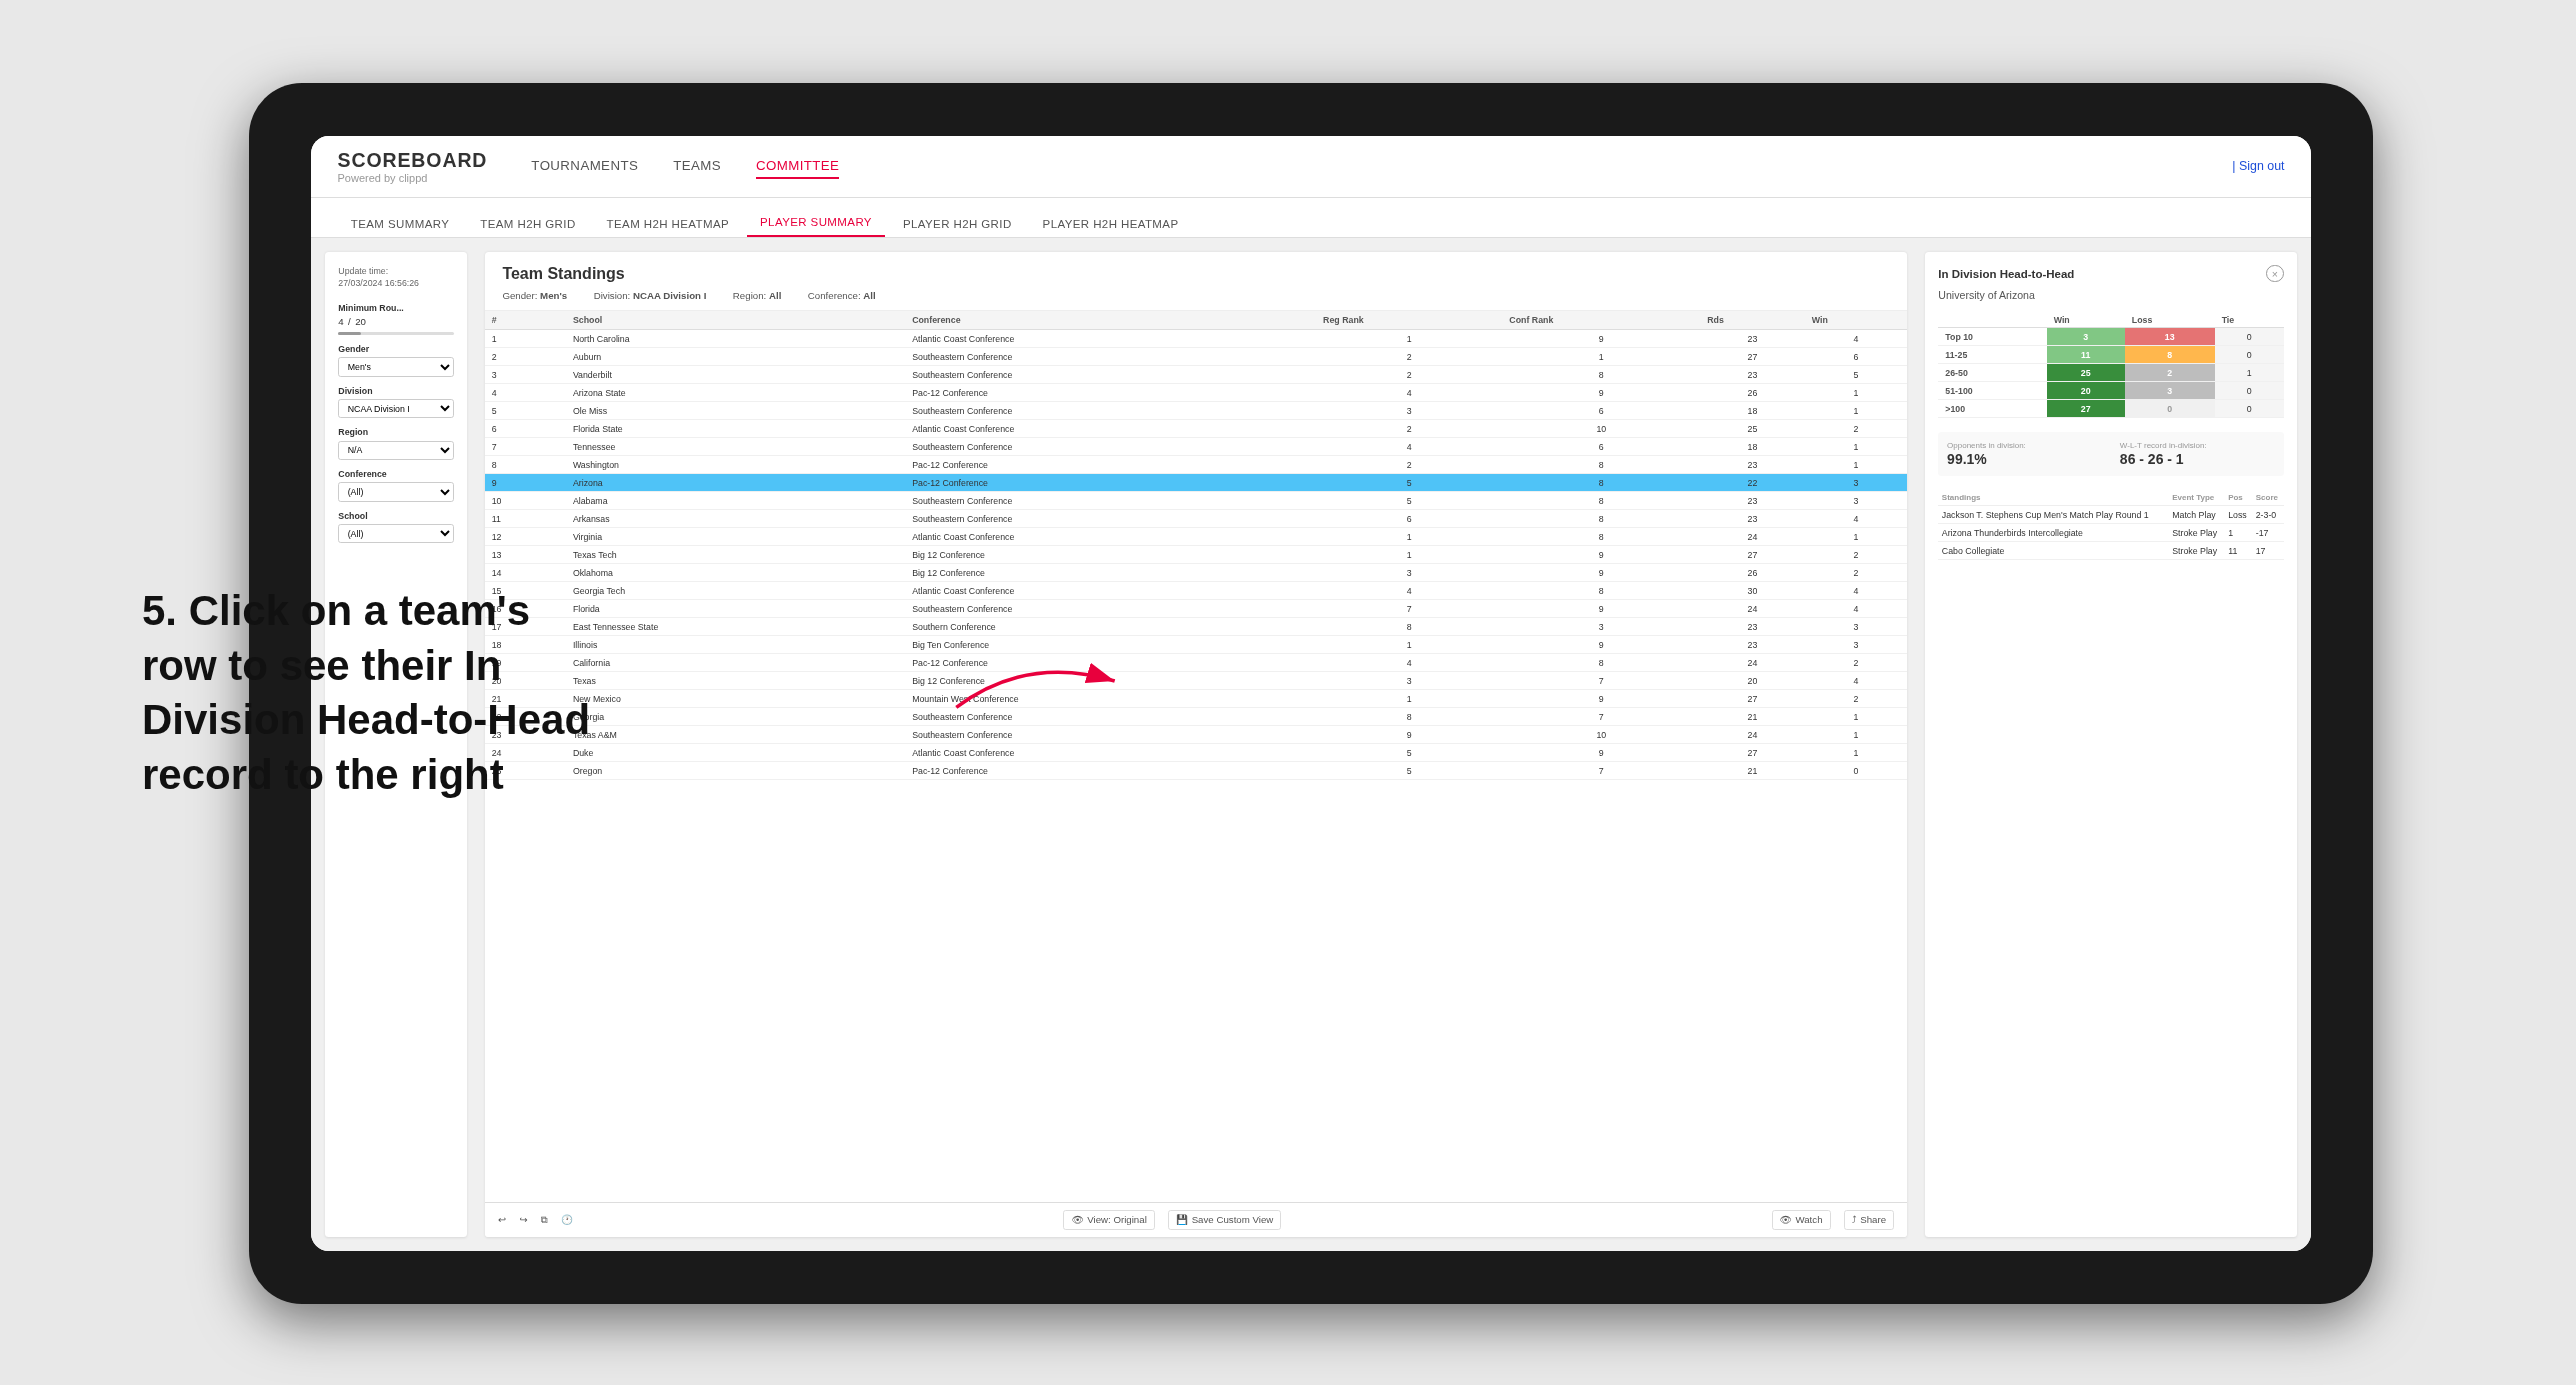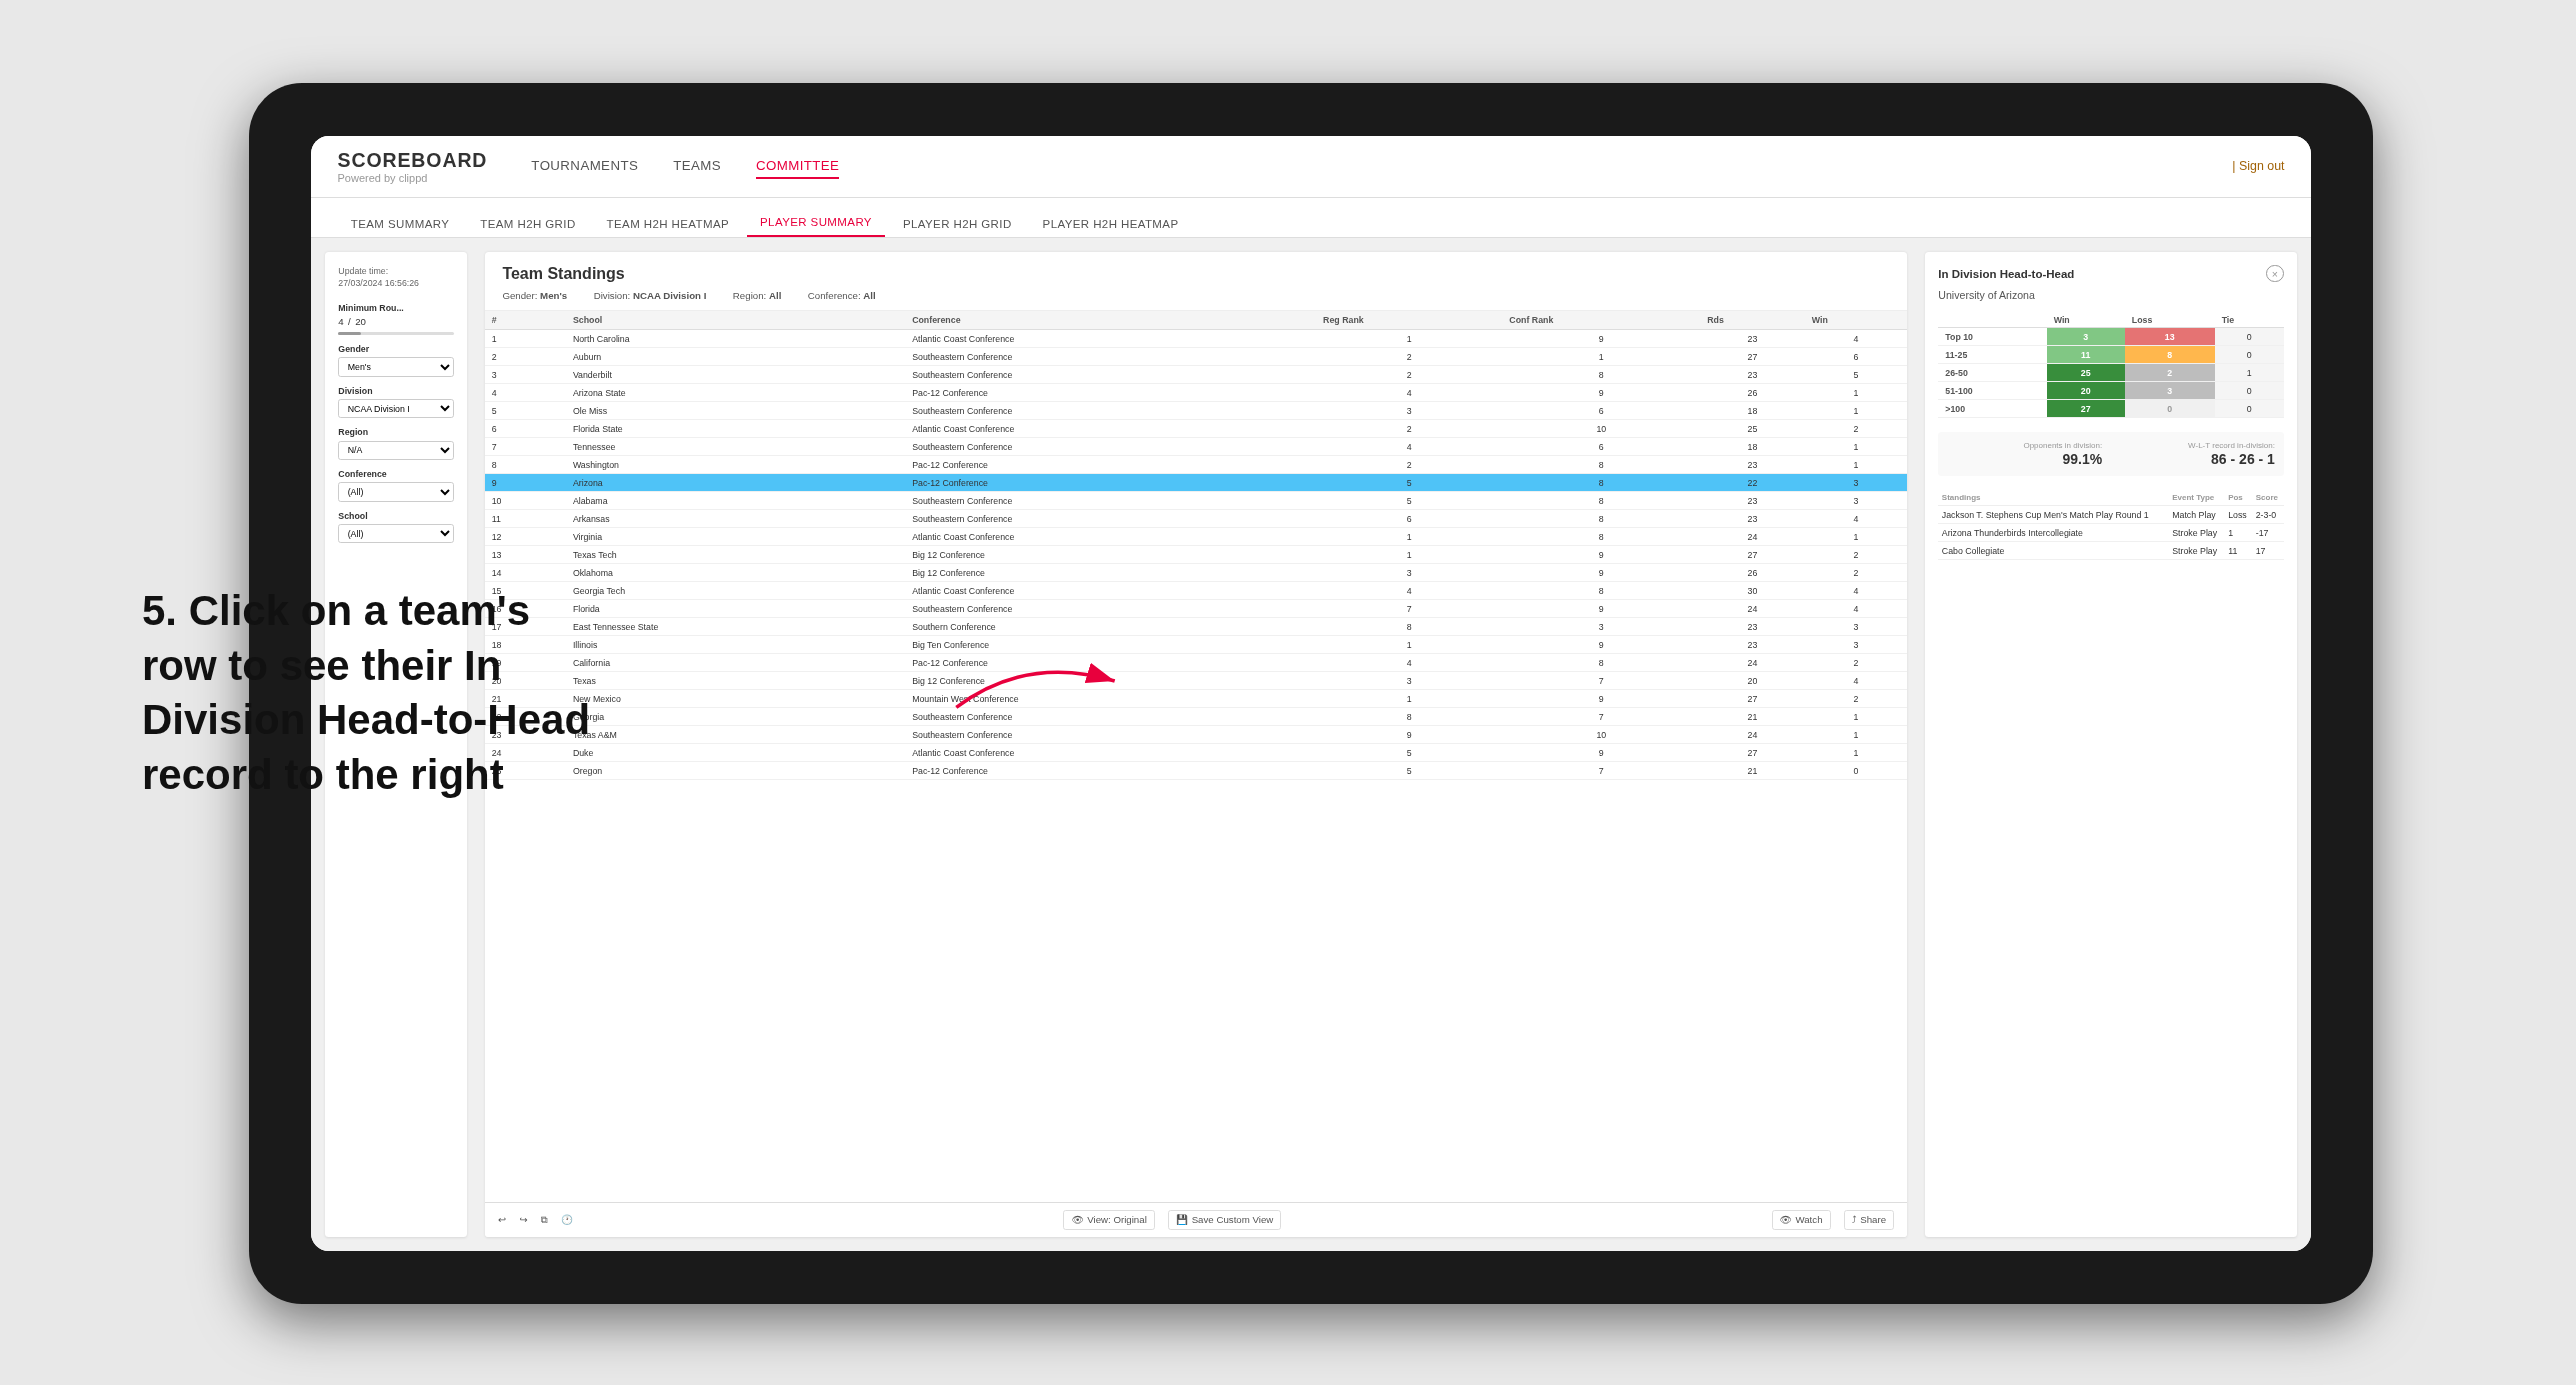--- a/index.html
+++ b/index.html
@@ -76,21 +76,21 @@
       padding: 4.4px 0;
       text-transform: uppercase;
       letter-spacing: 0.4px;
     }
     .nav-item.active {
       color: #e8003d;
       border-bottom: 2.7px solid #e8003d;
     }
     .sign-out {
       font-size: 12.4px;
-      color: #a16207;
+      color: #1d4ed8;
       cursor: pointer;
     }
     
     .sub-nav {
       background: #fff;
       border-bottom: 0.9px solid #ddd;
       display: flex;
       padding: 0 26.5px;
       height: 40px;
       align-items: flex-end;
@@ -291,21 +291,20 @@
     }
     .h2h-range-label { font-size: 8.8px; color: #555; font-weight: 600; }
     
     .stats-row {
       display: flex;
       gap: 17.7px;
       margin-bottom: 13.3px;
       padding: 8.8px;
       background: #f9f9f9;
       border-radius: 3.5px;
-      text-align: right;
     }
     .stat-item {
       flex: 1;
     }
     .stat-label {
       font-size: 8px;
       color: #999;
       margin-bottom: 1.8px;
     }
     .stat-value {

